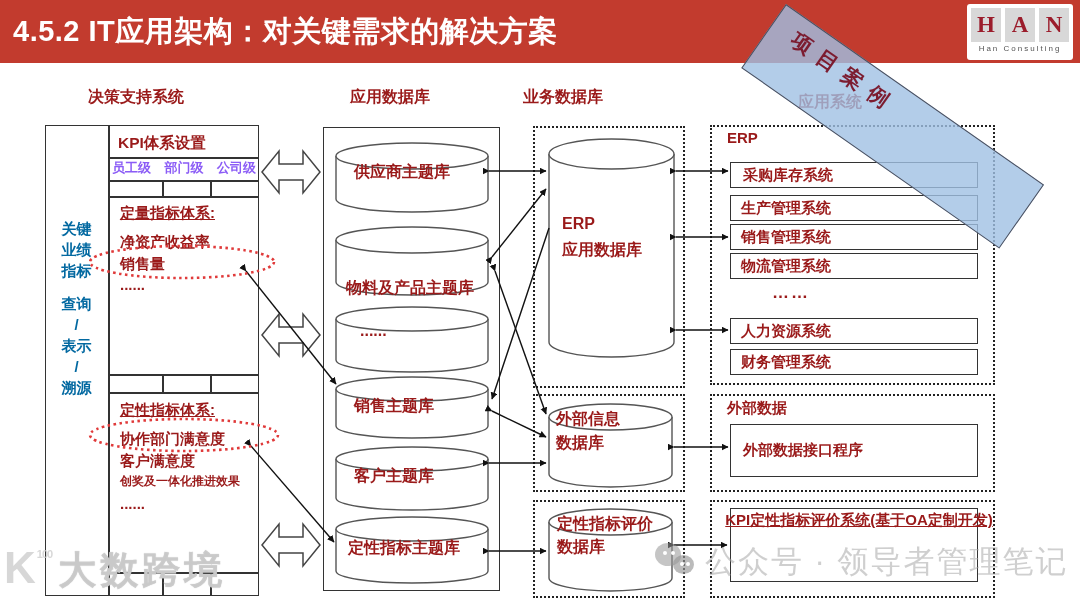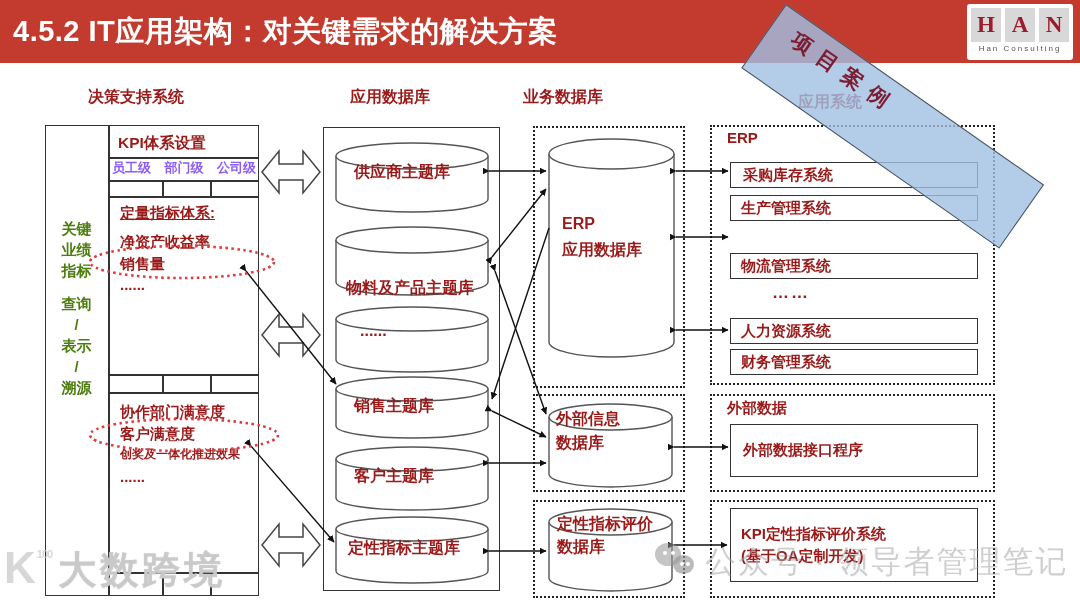--- a/index.html
+++ b/index.html
@@ -27,21 +27,21 @@
   .u { text-decoration:underline; }
 
   
   .box { position:absolute; border:1.5px solid #333; background:transparent; z-index:1; }
   .dotbox { position:absolute; border:2px dotted #222; background:transparent; z-index:1; }
   .sysbox { position:absolute; border:1.3px solid #333; background:#fff; z-index:3; display:flex; align-items:center; padding-left:10px; color:#9a1a1a; font-weight:bold; font-size:15px; white-space:nowrap; }
   .hl { position:absolute; height:1.5px; background:#333; z-index:1; }
   .vl { position:absolute; width:1.5px; background:#333; z-index:1; }
 
   
-  .strip { position:absolute; left:45px; top:218px; width:63px; z-index:4; display:flex; flex-direction:column; align-items:center; color:#4d7c0f; font-weight:bold; font-size:15px; line-height:21px; }
+  .strip { position:absolute; left:45px; top:218px; width:63px; z-index:4; display:flex; flex-direction:column; align-items:center; color:#0369a1; font-weight:bold; font-size:15px; line-height:21px; }
   .strip .gap { margin-top:12px; }
 
   .sec { position:absolute; left:120px; width:145px; z-index:4; color:#9a1a1a; font-weight:bold; font-size:15px; }
   .sec .hline { margin-bottom:8px; }
   .sec .it { line-height:21.5px; white-space:nowrap; }
   .sec .tight { font-size:12px; }
 
   .levels { position:absolute; left:109px; top:159px; width:150px; display:flex; justify-content:space-between; padding:0 3px; z-index:4; color:#8b5cf6; font-weight:bold; font-size:13px; }
 
   svg.layer { position:absolute; left:0; top:0; z-index:2; pointer-events:none; }
@@ -119,20 +119,21 @@
   </div>
 
   <div class="sec" style="top:204px;">
     <div class="u hline">定量指标体系:</div>
     <div class="it">净资产收益率</div>
     <div class="it">销售量</div>
     <div class="it">......</div>
   </div>
 
   <div class="sec" style="top:401px;">
+    <div class="u hline">定性指标体系:</div>
     <div class="it">协作部门满意度</div>
     <div class="it">客户满意度</div>
     <div class="it tight">创奖及一体化推进效果</div>
     <div class="it">......</div>
   </div>
 
   <div class="box" style="left:323px;top:127px;width:177px;height:464px;"></div>
 
   <div class="dotbox" style="left:533px;top:126px;width:152px;height:262px;"></div>
   <div class="dotbox" style="left:533px;top:394px;width:152px;height:98px;"></div>
@@ -201,29 +202,30 @@
   <div class="t" style="left:562px;top:215px;">ERP</div>
   <div class="t" style="left:562px;top:240px;">应用数据库</div>
   <div class="t" style="left:556px;top:409px;">外部信息</div>
   <div class="t" style="left:556px;top:433px;">数据库</div>
   <div class="t" style="left:557px;top:514px;">定性指标评价</div>
   <div class="t" style="left:557px;top:537px;">数据库</div>
 
   <div class="t" style="left:727px;top:129px;font-size:15px;">ERP</div>
   <div class="sysbox" style="left:730px;top:162px;width:248px;height:26px;padding-left:12px;">采购库存系统</div>
   <div class="sysbox" style="left:730px;top:195px;width:248px;height:26px;">生产管理系统</div>
+  <div class="sysbox" style="left:730px;top:224px;width:248px;height:26px;">销售管理系统</div>
   <div class="sysbox" style="left:730px;top:253px;width:248px;height:26px;">物流管理系统</div>
   <div class="t" style="left:772px;top:283px;font-size:17px;letter-spacing:2px;">……</div>
   <div class="sysbox" style="left:730px;top:318px;width:248px;height:26px;font-family:Liberation Serif, serif;">人力资源系统</div>
   <div class="sysbox" style="left:730px;top:349px;width:248px;height:26px;">财务管理系统</div>
 
   <div class="t" style="left:727px;top:399px;font-size:15px;">外部数据</div>
   <div class="sysbox" style="left:730px;top:424px;width:248px;height:53px;padding-left:12px;">外部数据接口程序</div>
 
-  <div class="sysbox" style="left:730px;top:508px;width:248px;height:74px;flex-direction:column;align-items:flex-start;justify-content:center;line-height:22px;">
+  <div class="sysbox" style="left:730px;top:508px;width:248px;height:74px;flex-direction:row;align-items:flex-start;justify-content:center;line-height:22px;text-decoration:underline;">
     <div>KPI定性指标评价系统</div>
     <div>(基于OA定制开发)</div>
   </div>
 
   <svg class="layer toplayer" width="1080" height="608">
     <defs>
       <marker id="ah" markerWidth="8" markerHeight="8" refX="6.5" refY="3.5" orient="auto" markerUnits="userSpaceOnUse">
         <path d="M0,0 L7,3.5 L0,7 Z" fill="#111"></path>
       </marker>
     </defs>

